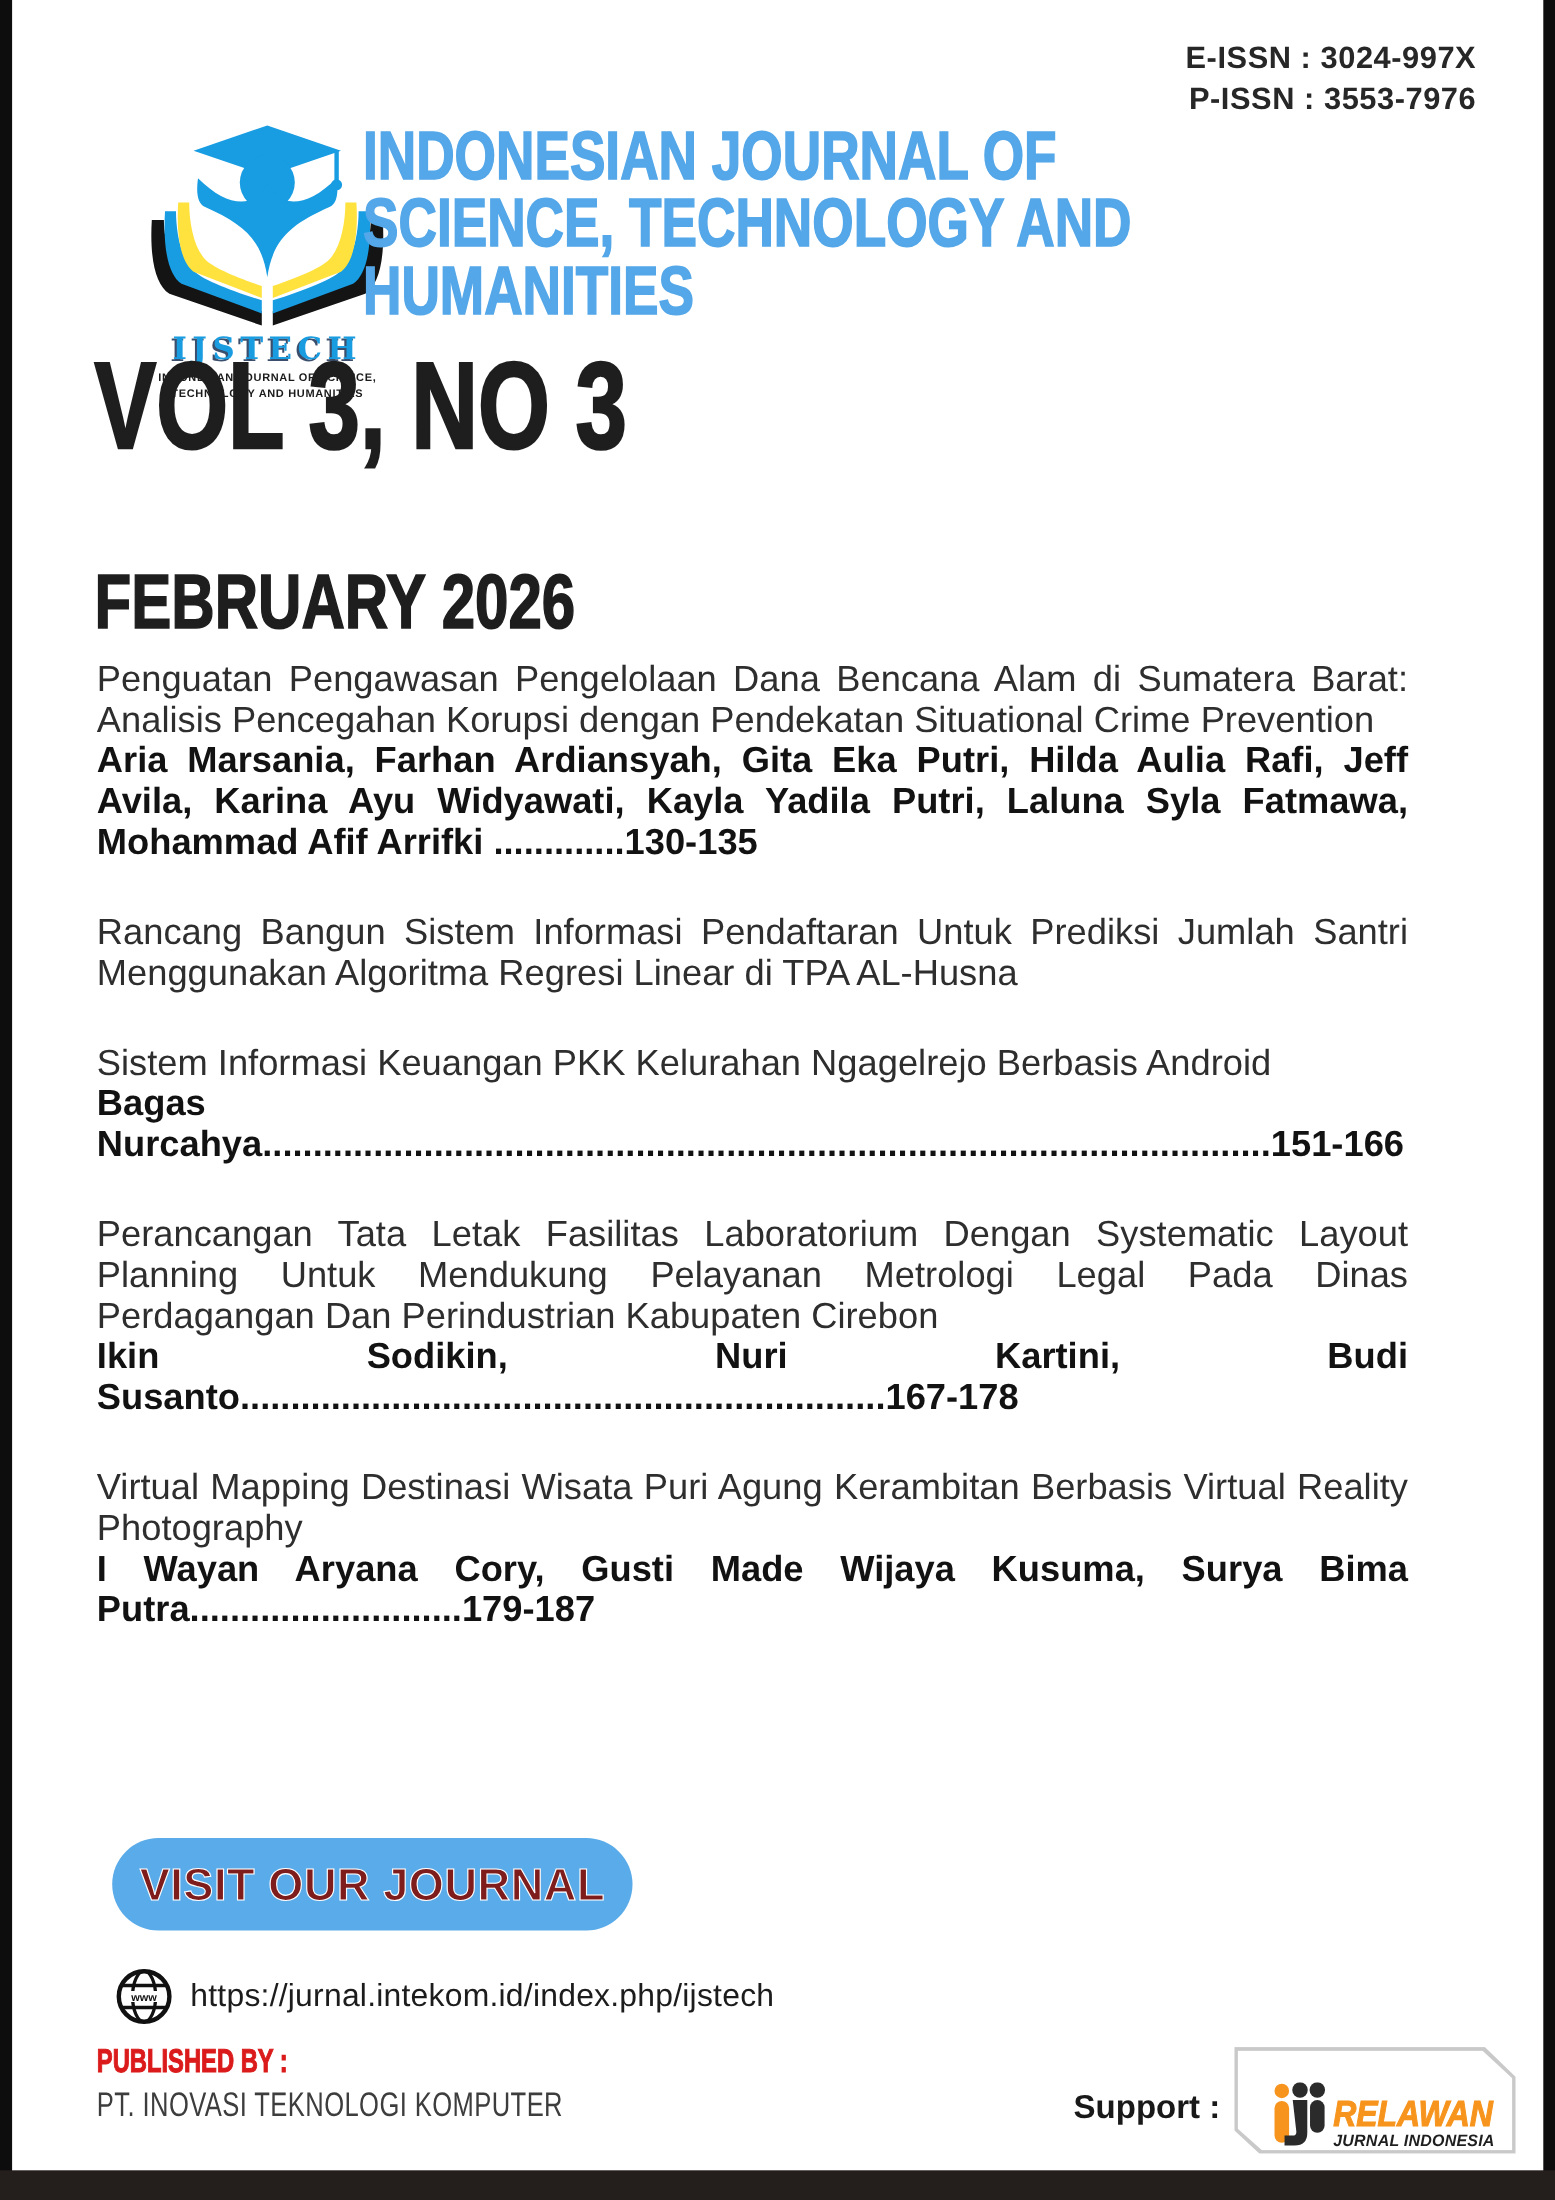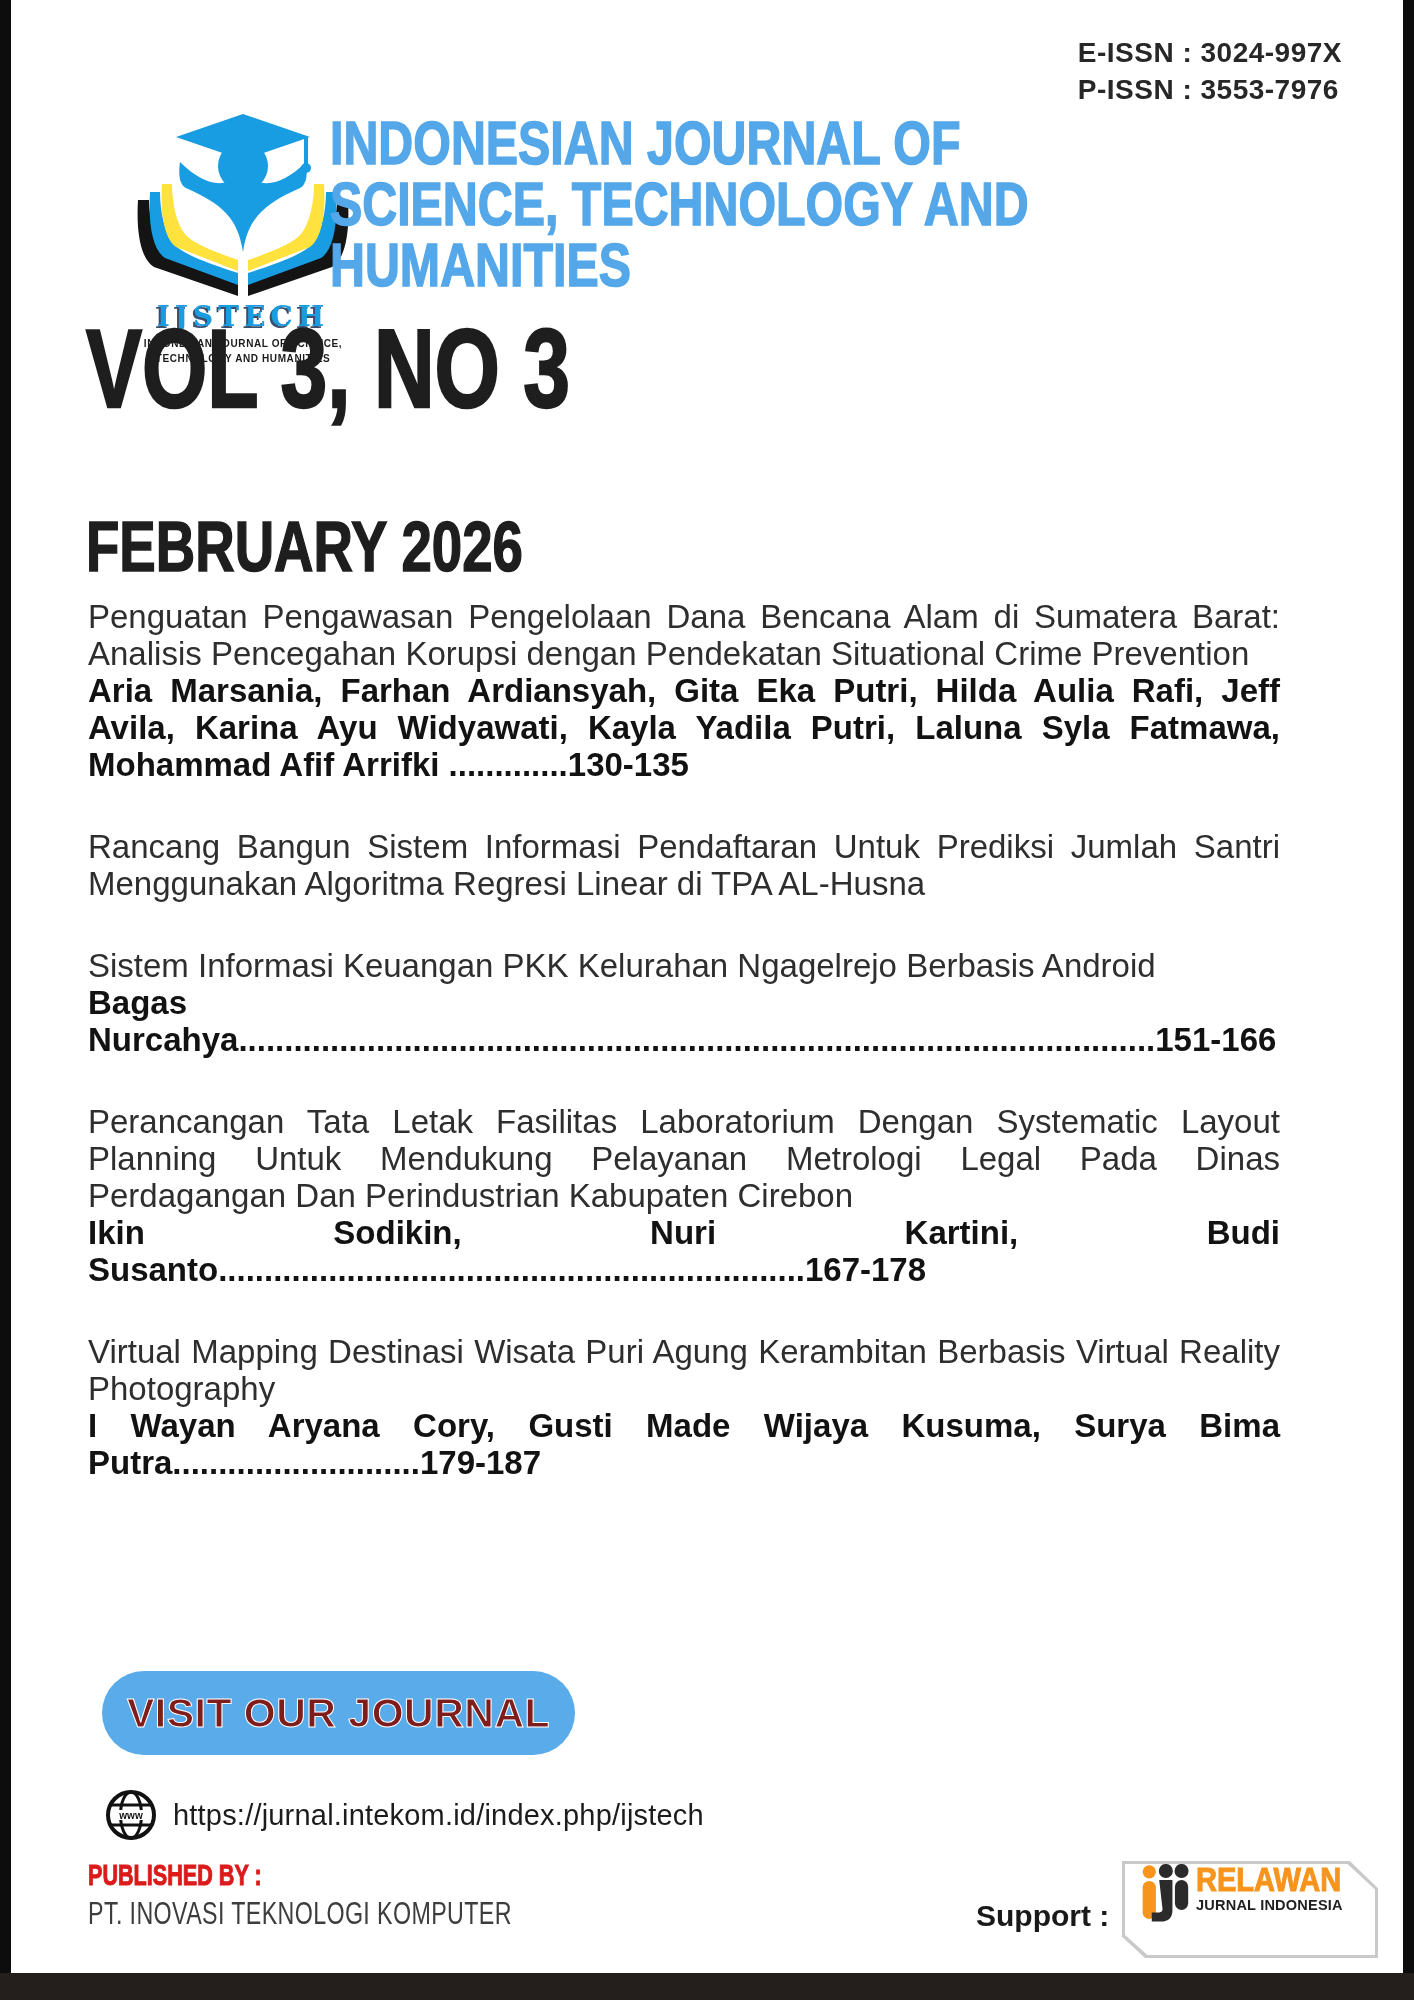--- a/index.html
+++ b/index.html
@@ -2,21 +2,21 @@
 <html><head>
 <meta charset="utf-8">
 <style>
   html,body{margin:0;padding:0;background:#ffffff;}
   #page{position:relative;width:1414px;height:2000px;background:#ffffff;overflow:hidden;
         font-family:"Liberation Sans",sans-serif;color:#1f1f1f;}
   .edge{position:absolute;top:0;width:11px;height:2000px;background:#0d0d0d;}
   .edge.left{left:0;} .edge.right{right:0;}
   .bottom-bar{position:absolute;left:0;bottom:0;width:1414px;height:27px;background:#241e1c;}
 
-  .issn{position:absolute;top:34px;right:72px;font-size:28px;font-weight:700;
+  .issn{position:absolute;top:34px;right:72px;text-align:right;font-size:28px;font-weight:700;
         color:#272727;line-height:37px;letter-spacing:.5px;}
 
   .logo{position:absolute;left:118px;top:104px;width:250px;text-align:center;}
   .logo-graphic svg{display:block;margin:0 auto;}
   .logo-acronym{font-family:"DejaVu Serif",serif;font-weight:700;font-size:28px;color:#1a9ce0;
         letter-spacing:5px;text-shadow:-2px 2px 0 rgba(25,48,84,.85);margin-top:1px;}
   .logo-sub{font-size:10px;font-weight:700;letter-spacing:.6px;color:#1b1b1b;line-height:15px;margin-top:3px;}
   .logo-sub + .logo-sub{margin-top:0;}
 
   .journal-title{position:absolute;left:330px;top:112px;font-size:62px;font-weight:700;color:#54a7e8;
@@ -46,21 +46,21 @@
   .pub-label{position:absolute;left:88px;top:1858px;font-size:30px;font-weight:700;color:#db1b1b;
         -webkit-text-stroke:1px #db1b1b;transform:scaleX(.72);transform-origin:left top;white-space:nowrap;}
   .publisher{position:absolute;left:88px;top:1896px;font-size:31px;font-weight:400;color:#3d3d3d;
         letter-spacing:.5px;transform:scaleX(.75);transform-origin:left top;white-space:nowrap;}
   .support{position:absolute;left:976px;top:1899px;font-size:30px;font-weight:700;color:#191919;}
 
   .rji-outer{position:absolute;left:1122px;top:1861px;width:256px;height:97px;background:#c9c9c9;
         clip-path:polygon(0 0,89% 0,100% 28%,100% 100%,9% 100%,0 78%);}
   .rji-inner{position:absolute;left:3px;top:3px;right:3px;bottom:3px;background:#ffffff;
         clip-path:polygon(0 0,89% 0,100% 28%,100% 100%,9% 100%,0 78%);
-        display:flex;align-items:flex-start;gap:7px;padding-left:16px;box-sizing:border-box;}
+        display:flex;align-items:flex-end;gap:7px;padding-left:32px;box-sizing:border-box;font-style:italic;}
   .rji-mark{display:inline-flex;flex:0 0 auto;}
   .rji-text{display:flex;flex-direction:column;}
   .rji1{font-size:33px;font-weight:700;color:#f7941d;-webkit-text-stroke:1px #f7941d;line-height:32px;
         transform:scaleX(.88);transform-origin:left center;white-space:nowrap;}
   .rji2{font-size:15px;font-weight:700;color:#1f1f1f;line-height:17px;letter-spacing:.2px;
         transform:scaleX(.97);transform-origin:left center;white-space:nowrap;}
 </style>
 </head>
 <body>
 

